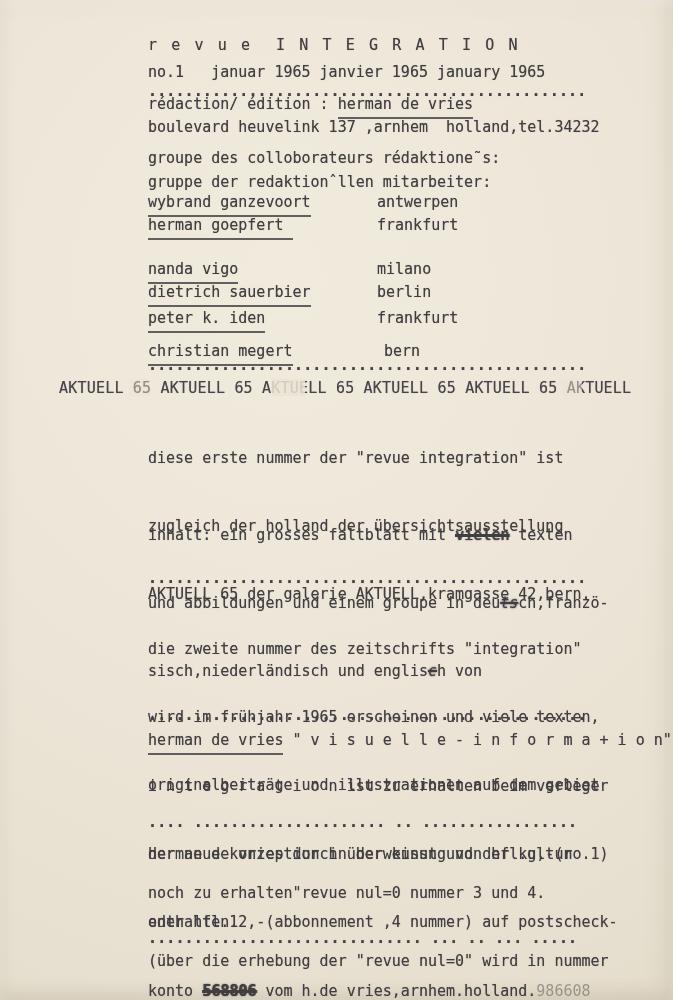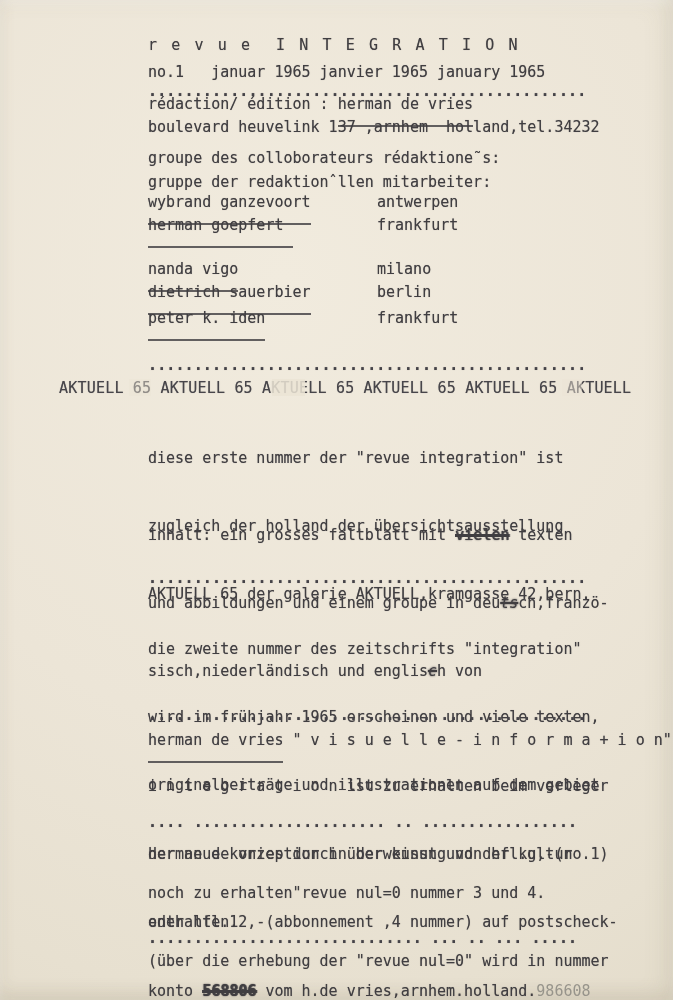--- a/index.html
+++ b/index.html
@@ -17,21 +17,21 @@
   }
   .line{
     position:absolute;
     white-space:pre;
     left:148px;
     text-shadow:0 0 0.7px rgba(64,62,66,0.55);
   }
   .block{position:absolute;left:148px;line-height:22.8px;white-space:pre;text-shadow:0 0 0.7px rgba(64,62,66,0.55);}
   .title{letter-spacing:2.6px;}
   .dots{font-weight:700;letter-spacing:0.1px;color:#454348;}
-  .u{border-bottom:2px solid rgba(62,60,64,0.8);padding-bottom:12px;}
+  .u{border-bottom:2px solid rgba(62,60,64,0.8);padding-bottom:4px;}
   .collab-row{position:absolute;left:148px;width:420px;white-space:pre;text-shadow:0 0 0.7px rgba(64,62,66,0.55);}
   .collab-city{position:absolute;left:217px;top:0;margin-left:12px;}
   .banner{left:59px;letter-spacing:0.2px;color:#47454a;}
   .struck-x{text-decoration:line-through;text-decoration-thickness:3px;text-shadow:0 0 1.5px rgba(60,58,62,0.95),1px 0 0 rgba(60,58,62,0.6);text-align:right;}
   .struck-sm{text-decoration:line-through;text-decoration-thickness:2px;text-shadow:0 0 2px rgba(60,58,62,0.9);font-style:italic;}
   .struck-num{font-weight:700;text-decoration:line-through;text-decoration-thickness:2.5px;text-shadow:0 0 1.5px rgba(60,58,62,0.95),1px 0 0 rgba(60,58,62,0.7);}
   .light{color:#97948b;text-shadow:none;}
   .fade{position:absolute;background:#ebe4d5;pointer-events:none;}
 </style>
 </head>
@@ -46,20 +46,21 @@
   <div class="line" style="top:95px"><span>rédaction/ édition : </span><span class="u">herman de vries</span></div>
   <div class="line" style="top:118px">boulevard heuvelink 137 ,arnhem  holland,tel.34232</div>
   <div class="line" style="top:149px">groupe des colloborateurs rédaktione˜s:</div>
   <div class="line" style="top:173px">gruppe der redaktionˆllen mitarbeiter:</div>
 
   <div class="collab-row" style="top:193px"><span class="u">wybrand ganzevoort</span><span class="collab-city">antwerpen</span></div>
   <div class="collab-row" style="top:216px"><span class="u">herman goepfert </span><span class="collab-city">frankfurt</span></div>
   <div class="collab-row" style="top:260px"><span class="u">nanda vigo</span><span class="collab-city">milano</span></div>
   <div class="collab-row" style="top:283px"><span class="u">dietrich sauerbier</span><span class="collab-city">berlin</span></div>
   <div class="collab-row" style="top:309px"><span class="u">peter k. iden</span><span class="collab-city">frankfurt</span></div>
+  <div class="collab-row" style="top:342px"><span class="u">christian megert</span><span class="collab-city" style="left:224px">bern</span></div>
 
   <div class="line dots" style="top:356px">................................................</div>
 
   <div class="line banner" style="top:379px">AKTUELL 65 AKTUELL 65 AKTUELL 65 AKTUELL 65 AKTUELL 65 AKTUELL</div>
   <div class="fade" style="left:272px;top:379px;width:33px;height:17px;opacity:0.85"></div>
   <div class="fade" style="left:129px;top:379px;width:22px;height:17px;opacity:0.45"></div>
   <div class="fade" style="left:562px;top:379px;width:20px;height:17px;opacity:0.5"></div>
 
   <div class="block" style="top:401px">
     <div>diese erste nummer der "revue integration" ist</div>

